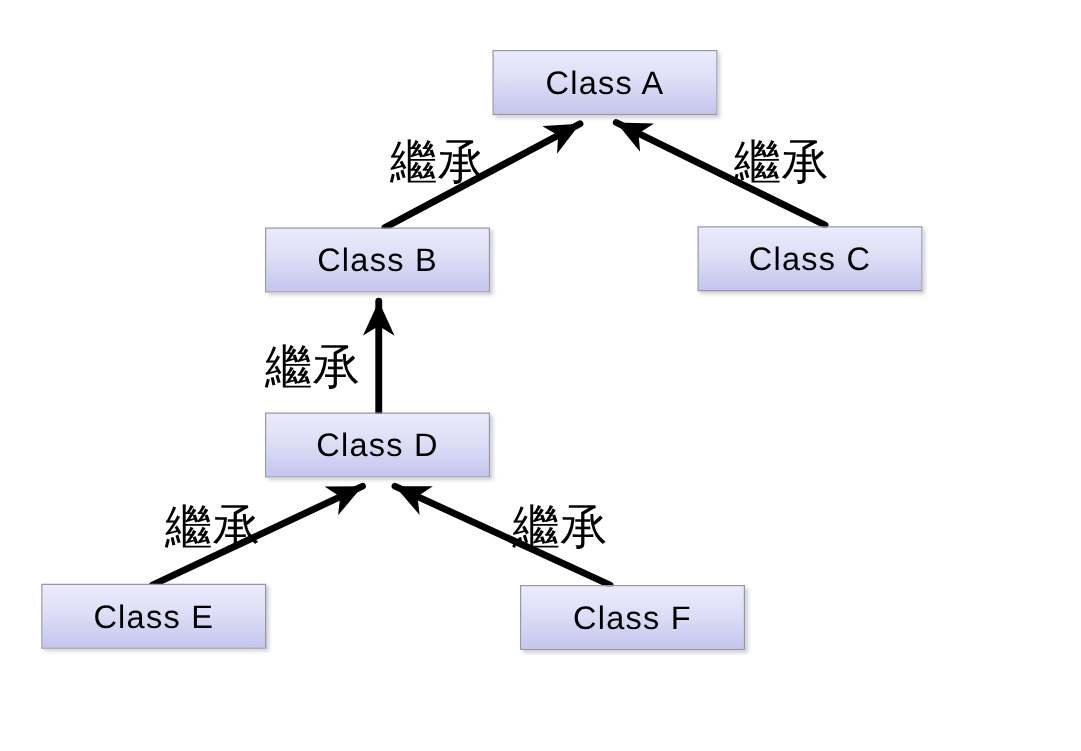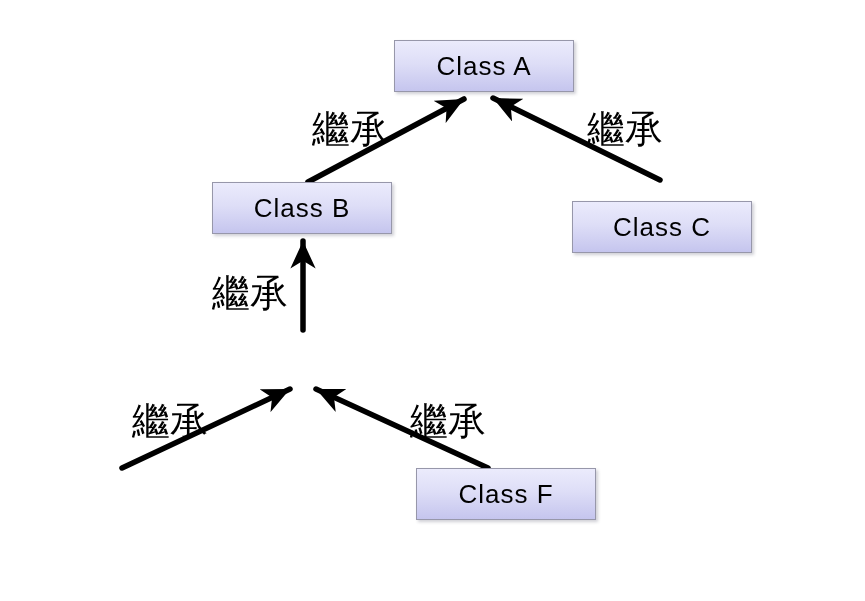--- a/index.html
+++ b/index.html
@@ -66,25 +66,31 @@
   </svg>
 
   <div class="node" style="left:394px; top:40px;">
     <span>Class A</span>
   </div>
 
   <div class="node" style="left:212px; top:182px;">
     <span>Class B</span>
   </div>
 
-  <div class="node" style="left:572px; top:181px;margin-top:20px;">
+  <div class="node" style="left:558px; top:181px;">
     <span>Class C</span>
   </div>
 
+  <div class="node" style="left:212px; top:330px;">
+    <span>Class D</span>
+  </div>
 
+  <div class="node" style="left:33px; top:467px;">
+    <span>Class E</span>
+  </div>
 
   <div class="node" style="left:395px; top:468px;margin-left:21px;">
     <span>Class F</span>
   </div>
 
   <div class="edge-label" style="left:312px; top:110px;">繼承</div>
 
   <div class="edge-label" style="left:587px; top:110px;">繼承</div>
 
   <div class="edge-label" style="left:212px; top:274px;">繼承</div>

